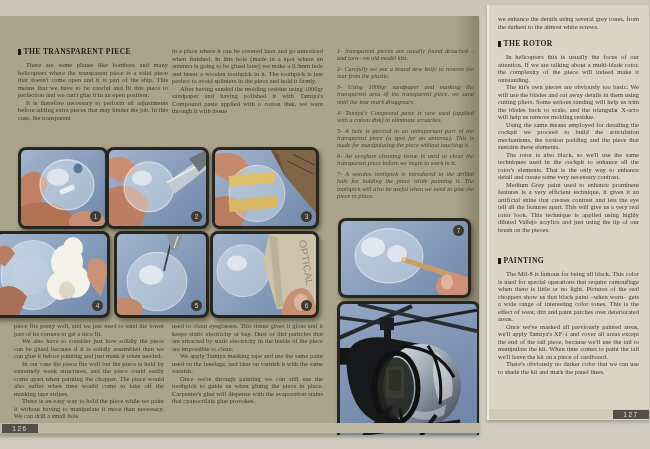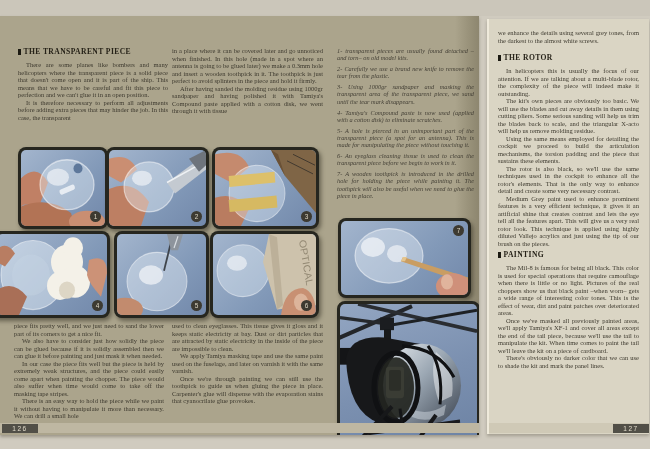--- a/index.html
+++ b/index.html
@@ -8,21 +8,21 @@
     background:linear-gradient(to bottom,#cbc6ba 0 16px,#d0cbbf 16px 100%);
     font-family:"Liberation Serif","DejaVu Serif",serif;
   }
   
   .left-page{
     position:absolute;left:0;top:16px;width:479px;height:419px;overflow:hidden;
     background:linear-gradient(to right,#aba48c 0 455px,#9a937b 468px,#8d866f 479px);
     box-shadow:0 2px 3px rgba(60,55,40,.35);
   }
   .right-page{
-    position:absolute;left:487px;top:19px;width:160px;height:415px;overflow:hidden;
+    position:absolute;left:487px;top:5px;width:160px;height:415px;overflow:hidden;
     background:#dad5c4;border-left:2px solid #efeadb;
     box-shadow:0 2px 3px rgba(60,55,40,.3);
   }
   
   .heading{
     font-size:7.6px;font-weight:bold;color:#262218;letter-spacing:.4px;
     margin:0 0 5px 0;white-space:nowrap;
   }
   .hbullet{display:inline-block;width:2.5px;height:6.5px;background:#1c1a12;margin-right:3px;vertical-align:-1px;}
   .bp{font-size:6.5px;line-height:7.5px;color:#3d392e;text-align:justify;margin:0;text-indent:8px;}
@@ -258,21 +258,21 @@
     <div class="rp-content">
       <p class="bp noindent">we enhance the details using several grey tones, from the darkest to the almost white screws.</p>
 
       <div class="heading" style="margin-top:9px;"><span class="hbullet"></span><span>THE ROTOR</span></div>
       <p class="bp">In helicopters this is usually the focus of our attention. If we are talking about a multi-blade rotor, the complexity of the piece will indeed make it outstanding.</p>
       <p class="bp">The kit's own pieces are obviously too basic. We will use the blades and cut away details in them using cutting pliers. Some serious sanding will help us trim the blades back to scale, and the triangular X-acto will help us remove molding residue.</p>
       <p class="bp">Using the same means employed for detailing the cockpit we proceed to build the articulation mechanisms, the torsion padding and the piece that sustains these elements.</p>
       <p class="bp">The rotor is also black, so we'll use the same techniques used in the cockpit to enhance all the rotor's elements. That is the only way to enhance detail and create some very necessary contrast.</p>
       <p class="bp">Medium Grey paint used to enhance prominent features is a very efficient technique, it gives it an artificial shine that creates contrast and lets the eye tell all the features apart. This will give us a very real rotor look. This technique is applied using highly diluted Vallejo acrylics and just using the tip of our brush on the pieces.</p>
 
-      <div class="heading" style="margin-top:3px;"><span class="hbullet"></span><span>PAINTING</span></div>
+      <div class="heading" style="margin-top:23px;"><span class="hbullet"></span><span>PAINTING</span></div>
       <p class="bp">The Mil-8 is famous for being all black. This color is used for special operations that require camouflage when there is little or no light. Pictures of the real choppers show us that black paint –when worn– gets a wide range of interesting color tones. This is the effect of wear, dirt and paint patches over deteriorated areas.</p>
       <p class="bp">Once we've masked all previously painted areas, we'll apply Tamiya's XF-1 and cover all areas except the end of the tail piece, because we'll use the tail to manipulate the kit. When time comes to paint the tail we'll leave the kit on a piece of cardboard.</p>
       <p class="bp">There's obviously no darker color that we can use to shade the kit and mark the panel lines.</p>
     </div>
 
     <div class="footbar-right"></div>
     <div class="pagenum pn-right">127</div>
   </div>
 
 </div>

